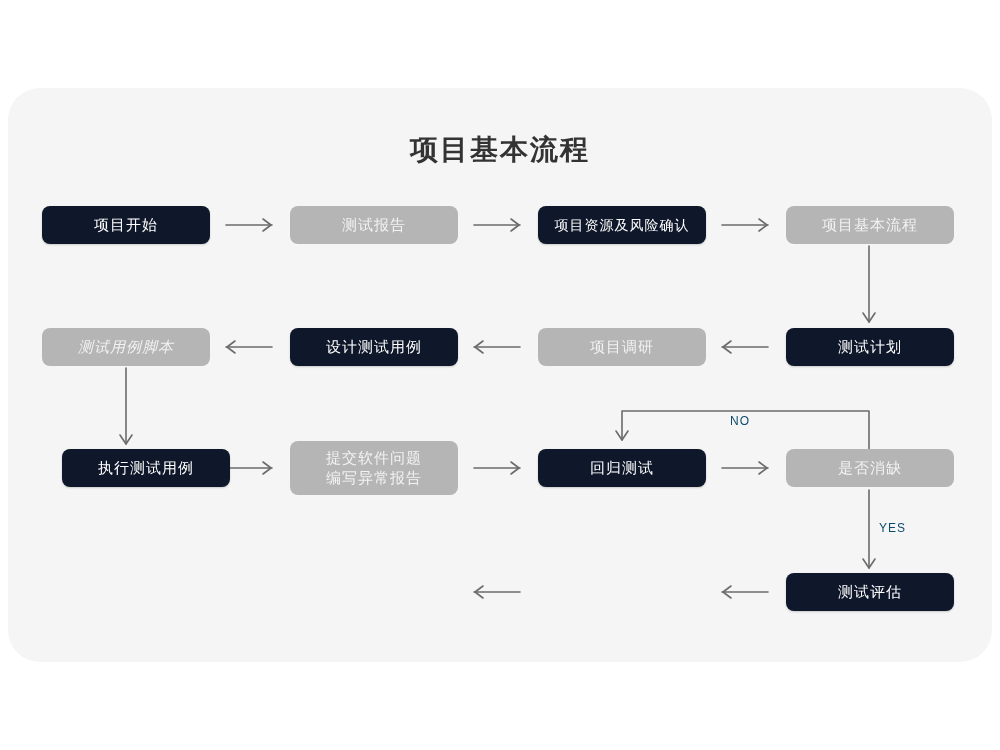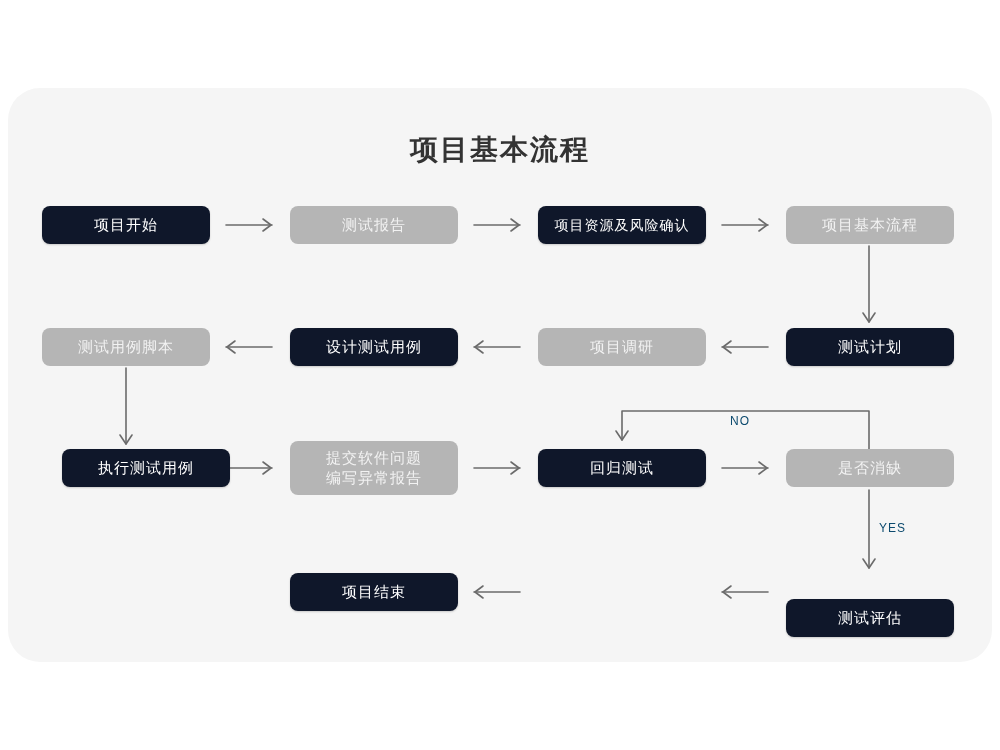--- a/index.html
+++ b/index.html
@@ -170,27 +170,26 @@
   </svg>
 
   <div class="wire-label" style="left:730px; top:414px;">NO</div>
   <div class="wire-label" style="left:879px; top:521px;">YES</div>
 
   <div class="node purple" style="left:42px;  top:206px; width:168px; height:38px;">项目开始</div>
   <div class="node gray" style="left:290px; top:206px; width:168px; height:38px;">测试报告</div>
   <div class="node purple" style="left:538px; top:206px; width:168px; height:38px; font-size:14px;">项目资源及风险确认</div>
   <div class="node gray" style="left:786px; top:206px; width:168px; height:38px;">项目基本流程</div>
 
-  <div class="node gray" style="left:42px;  top:328px; width:168px; height:38px;">测试用例脚本</div>
+  <div class="node gray" style="left:42px;  top:328px; width:168px; height:38px;font-style:italic;">测试用例脚本</div>
   <div class="node purple" style="left:290px; top:328px; width:168px; height:38px;">设计测试用例</div>
   <div class="node gray" style="left:538px; top:328px; width:168px; height:38px;">项目调研</div>
   <div class="node purple" style="left:786px; top:328px; width:168px; height:38px;">测试计划</div>
 
   <div class="node purple" style="left:42px;  top:449px; width:168px; height:38px;margin-left:20px;">执行测试用例</div>
   <div class="node gray" style="left:290px; top:441px; width:168px; height:54px;">提交软件问题
 编写异常报告</div>
   <div class="node purple" style="left:538px; top:449px; width:168px; height:38px;">回归测试</div>
   <div class="node gray" style="left:786px; top:449px; width:168px; height:38px;">是否消缺</div>
 
-  <div class="node purple" style="left:290px; top:573px; width:168px; height:38px;">项目结束</div>
-  <div class="node purple" style="left:786px; top:573px; width:168px; height:38px;margin-top:26px;">测试评估</div>
+  <div class="node purple" style="left:786px; top:573px; width:168px; height:38px;">测试评估</div>
 
 </div>
 
 </body></html>

